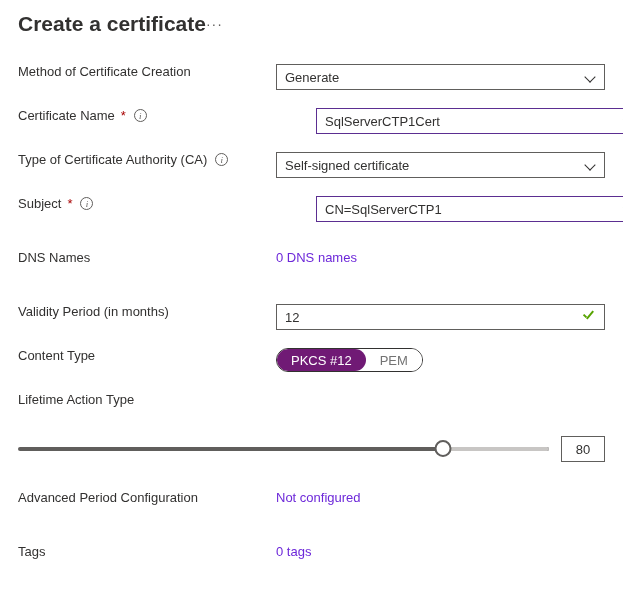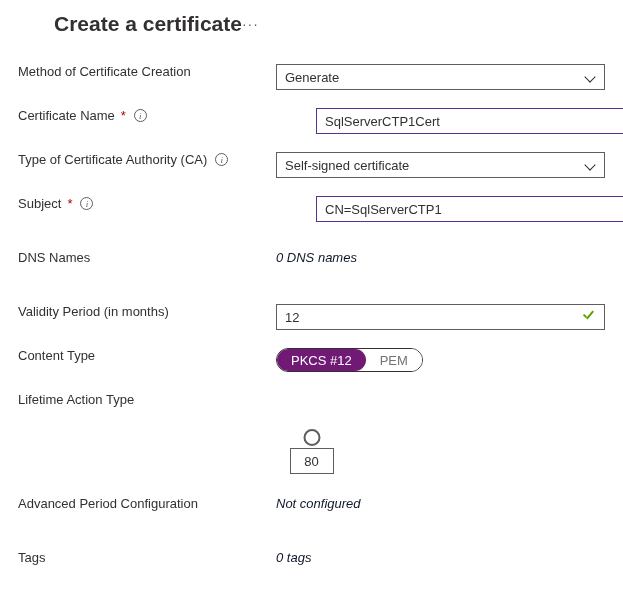--- a/index.html
+++ b/index.html
@@ -6,21 +6,21 @@
     body {
       margin: 0;
       padding: 0;
       font-family: "Segoe UI", -apple-system, sans-serif;
       font-size: 13px;
       color: #323130;
       background: #fff;
       width: 623px;
     }
     .container { padding: 12px 18px 0 18px; }
-    .title-row { display: flex; align-items: center; gap: 0; margin-bottom: 28px; margin-left: 36px; }
+    .title-row { display: flex; align-items: center; gap: 0; margin-bottom: 28px; }
     .title { font-size: 21px; font-weight: 600; color: #323130; margin: 0; }
     .ellipsis-icon { font-size: 14px; color: #605e5c; cursor: pointer; letter-spacing: 1px; }
     .row { display: flex; align-items: flex-start; min-height: 32px; margin-bottom: 12px; }
     .row.tall { margin-bottom: 22px; }
     .label-col { width: 258px; display: flex; align-items: center; gap: 4px; flex: none; }
     .req-asterisk { color: #a80000; margin-left: 2px; font-weight: 400;}
     .info-icon { width: 13px; height: 13px; border: 1px solid #605e5c; border-radius: 50%; display: inline-flex; align-items: center; justify-content: center; font-size: 9px; color: #605e5c; margin-left: 4px; cursor: pointer; font-style: italic; font-family: Georgia, serif;}
     .field-col { flex: 1; min-width: 0; }
     .dropdown, .text-input {
       width: 100%;
@@ -36,39 +36,39 @@
       justify-content: space-between;
       position: relative;
     }
     .dropdown { cursor: pointer; }
     .valid-input { border: 1px solid #5b2e91; margin-left: 40px; }
     .chevron-down { width: 12px; height: 12px; display: inline-block; position: relative; }
     .chevron-down::before { content: ''; position: absolute; top: 2px; left: 2px; width: 7px; height: 7px; border-right: 1px solid #323130; border-bottom: 1px solid #323130; transform: rotate(45deg); }
     .checkmark { width: 14px; height: 14px; display: inline-block; position: relative; }
     .checkmark::before { content: ''; position: absolute; left: 1px; top: 5px; width: 4px; height: 2px; background: #57a300; transform: rotate(45deg); }
     .checkmark::after { content: ''; position: absolute; left: 3px; top: 4px; width: 10px; height: 2px; background: #57a300; transform: rotate(-50deg); }
-    .link { color: #0f172a; font-size: 13px; cursor: pointer; font-style: italic; }
+    .link { color: #6d28d9; font-size: 13px; cursor: pointer; }
     .toggle-group {
       display: inline-flex;
       border: 1px solid #323130;
       border-radius: 13px;
       height: 24px;
       overflow: hidden;
     }
     .toggle-opt {
       padding: 0 14px;
       display: flex;
       align-items: center;
       font-size: 13px;
       cursor: pointer;
       background: #fff;
       color: #737373;
     }
     .toggle-opt.selected { background: #701a75; color: #fff; border-radius: 13px; }
-    .slider-row { display: flex; align-items: center; gap: 12px; width: 100%; flex-direction: column; }
+    .slider-row { display: flex; align-items: center; gap: 12px; width: 100%; }
     .slider-track { flex: 1; height: 4px; background: #605e5c; position: relative; border-radius:2px;}
     .slider-track .track-remaining { position: absolute; right: 0; top: 0; height: 4px; background: #c8c6c4; border-radius:2px;}
     .slider-thumb { position: absolute; top: -7px; width: 17px; height: 17px; border-radius: 50%; background: #fff; border: 2px solid #605e5c; transform: translateX(-50%); cursor: pointer; }
     .slider-value { width: 44px; height: 26px; border: 1px solid #605e5c; display: flex; align-items: center; justify-content: center; font-size: 13px; }
     .dd-text { white-space: nowrap; overflow: hidden; text-overflow: ellipsis; flex: 1; text-align:left;}
   </style>
 </head>
 <body>
 
 <div class="container">

